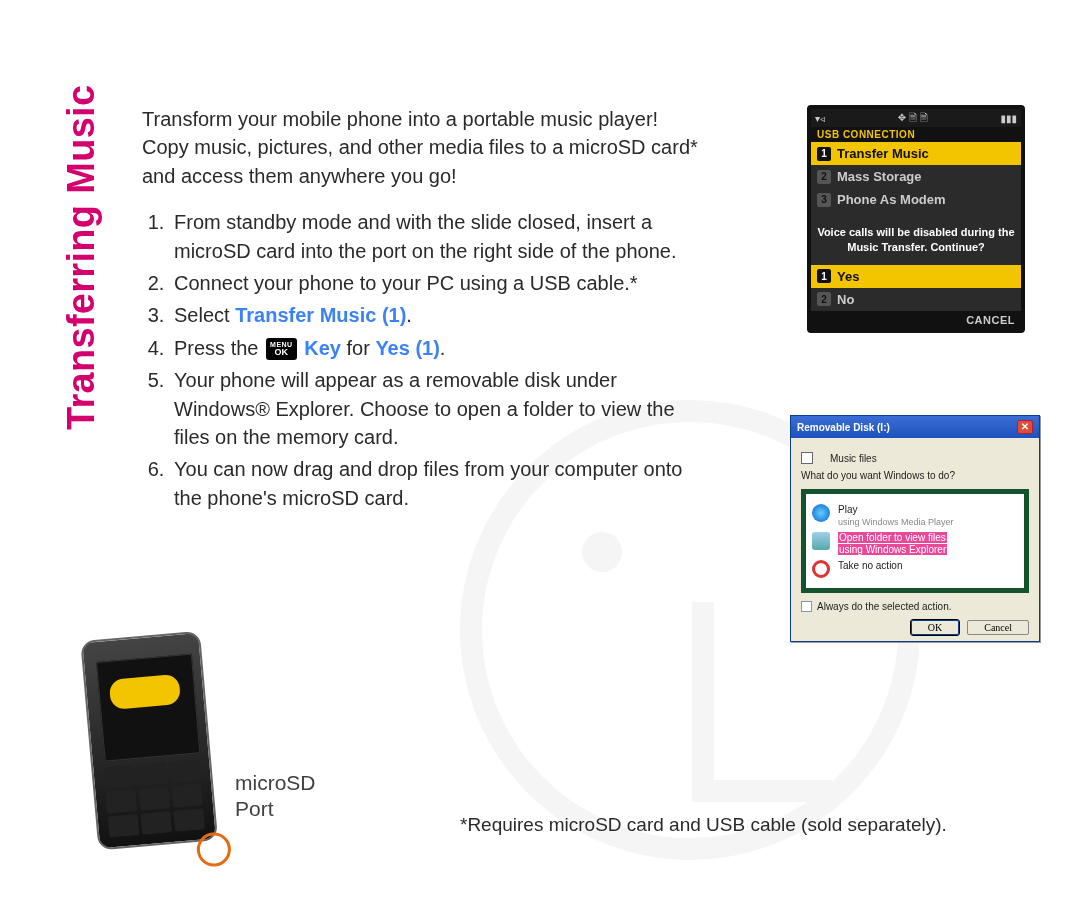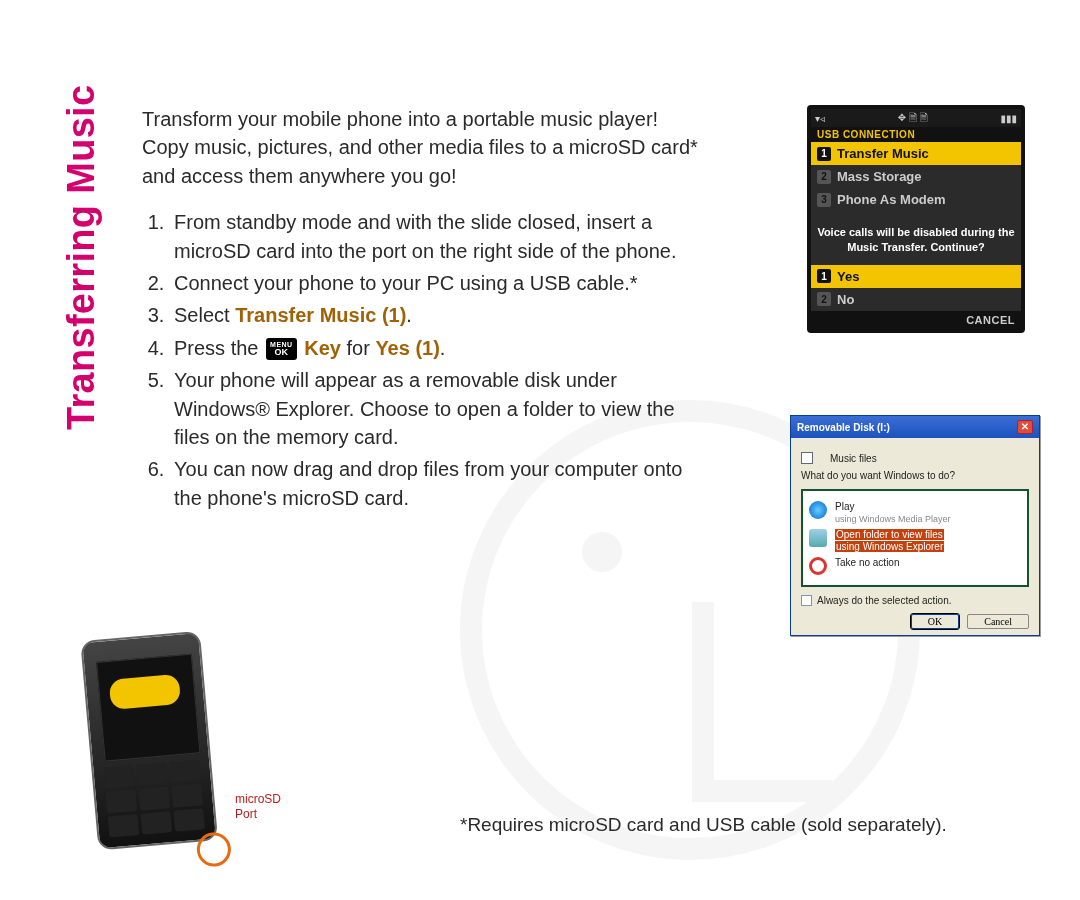--- a/index.html
+++ b/index.html
@@ -63,21 +63,21 @@
     top: 105px;
     width: 560px;
     font-size: 20px;
     line-height: 1.42;
     color: #2a2a2a;
     font-weight: 300;
   }
   .content p.intro { margin-bottom: 18px; }
   .content ol { margin-left: 28px; }
   .content ol li { margin-bottom: 4px; padding-left: 4px; font-weight: 300;}
-  .content strong { font-weight: 700; color:#a16207;}
+  .content strong { font-weight: 700; color:#3b82f6;}
   .key-badge {
     display:inline-block;
     background:#000;
     color:#fff;
     font-size:9px;
     line-height:1;
     padding:3px 4px 3px 4px;
     border-radius:3px;
     text-align:center;
     vertical-align: middle;
@@ -157,28 +157,28 @@
   }
   .win-dialog .closebtn{
     width:16px;height:14px;background:#e04b3a;border:1px solid #a23;
     color:#fff;font-size:10px;line-height:12px;text-align:center;border-radius:2px;
   }
   .win-dialog .body{padding:8px 10px 6px;color:#222;}
   .win-dialog .body p{margin-bottom:6px;line-height:1.25;}
   .win-dialog .ftype{display:flex;align-items:center;gap:17px;margin:6px 0;}
   .win-dialog .ftype .ficon{width:12px;height:12px;border:1px solid #667;background:#fff;}
   .win-dialog .listbox{
-    background:#fff;border:2px solid #14532d;
+    background:#fff;border:5px solid #14532d;
     padding:6px;margin:4px 0 8px;
   }
   .win-dialog .opt{display:flex;align-items:flex-start;gap:8px;margin:4px 0;}
   .win-dialog .opt .oicon{width:18px;height:18px;border-radius:50%;flex-shrink:0;}
   .win-dialog .opt .txt{line-height:1.2;}
   .win-dialog .opt .sub{color:#888;font-size:9px;}
-  .win-dialog .opt.sel .txt span{background:#c2410c;color:#fff;padding:0 1px;}
+  .win-dialog .opt.sel .txt span{background:#ec4899;color:#fff;padding:0 1px;}
   .win-dialog .check{display:flex;align-items:center;gap:5px;margin:4px 0 8px;}
   .win-dialog .check .box{width:11px;height:11px;border:1px solid #7a98b9;background:#fff;}
   .win-dialog .btns{display:flex;justify-content:flex-end;gap:8px;}
   .win-dialog .btns button{
     font-family:Tahoma;font-size:10px;
     padding:1px 16px;border:1px solid #888;background:#ece9d8;border-radius:2px;
   }
   .win-dialog .btns button.ok{border:1px solid #0a3f8f;outline:1px solid #000;}
 
   
@@ -210,21 +210,21 @@
   }
   .phone-photo .keys div{background:#222;border-radius:3px;}
   .port-callout{
     position:absolute;
     bottom:-6px;left:98px;
     width:34px;height:34px;border:3px solid #e86a10;border-radius:50%;
   }
   .port-label{
     position:absolute;
     left:235px;bottom:78px;
-    font-size:12px;color:#b91c1c;font-weight:300;line-height:1.25;
+    font-size:21px;color:#404040;font-weight:300;line-height:1.25;
   }
 </style>
 </head>
 <body>
 
 <div class="watermark">
     <div class="nose"></div>
   </div>
 
 <div class="side-title">Transferring Music</div>

